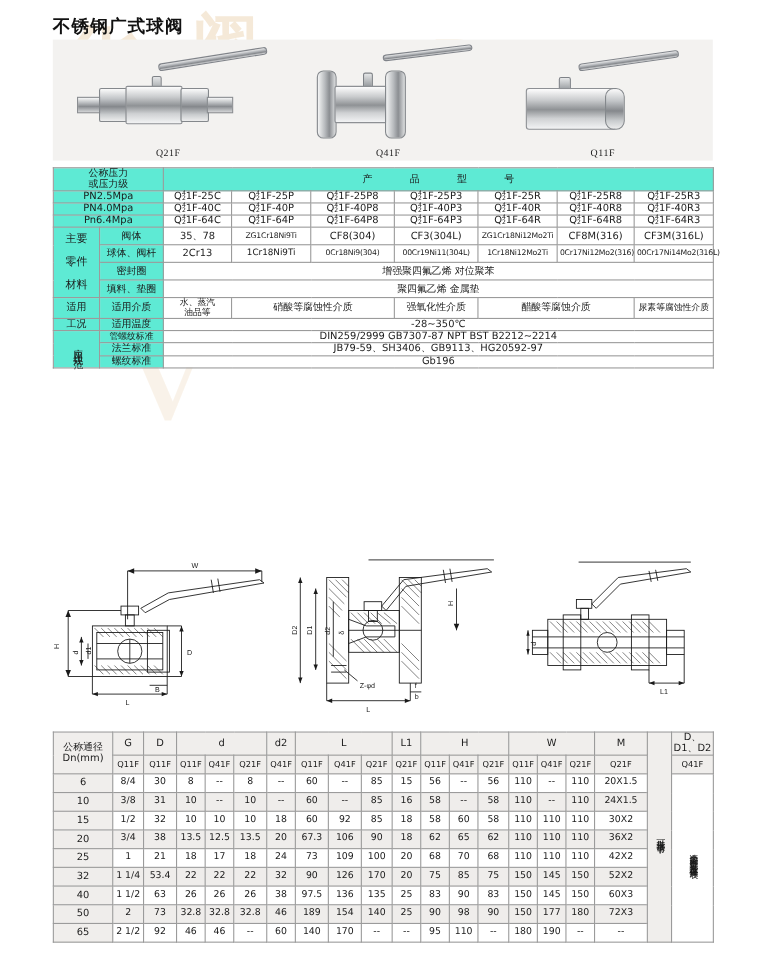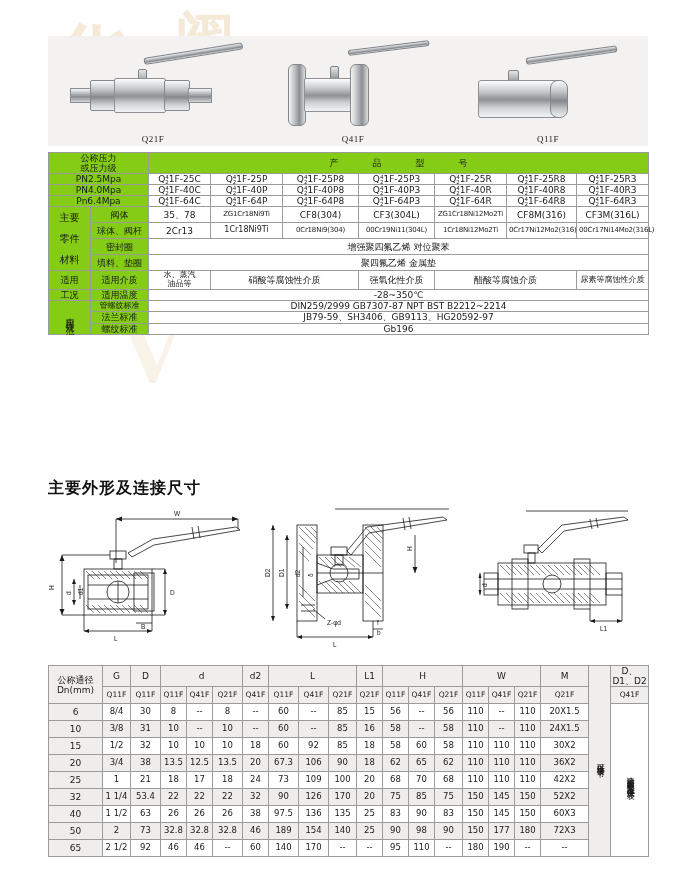--- a/index.html
+++ b/index.html
@@ -46,21 +46,21 @@
   .v-flange{position:absolute; background:linear-gradient(90deg,#f4f5f5 0%,#b7babd 40%,#8b8e92 65%,#dddfe0 100%);
             border:1px solid #84888c; border-radius:3px; }
 
   
   table.spec { position:absolute; border-collapse:collapse; table-layout:fixed; }
   table.spec td, table.spec th {
     border:1px solid #9b9b9b; padding:0 2px; text-align:center; vertical-align:middle;
     font-size:9px; line-height:1.12; font-weight:normal; background:#fff;
     font-family:"DejaVu Sans","Liberation Sans",sans-serif;
   }
-  table.spec td.lbl { background:#84cc16; }
+  table.spec td.lbl { background:#5eead4; }
   table.spec td.tiny { font-size:7px; letter-spacing:-.2px;text-align:center; }
   table.spec td.sm { font-size:8px; }
 
   #table-spec { left:48px; top:152px; width:600px; }
 
   
   .frac { display:inline-flex; flex-direction:column; justify-content:center;
           vertical-align:middle; line-height:.82; font-size:5.5px; margin:0 0px; }
   .model { white-space:nowrap; font-size:9px; }
 
@@ -92,20 +92,21 @@
   <div class="wm" style="left:175px; top:0px; font-size:60px;">阀</div>
   <div class="wm" style="left:395px; top:20px; font-size:66px;">Po</div>
   <div class="wm" style="left:560px; top:50px; font-size:58px;">阀</div>
   <div class="wm" style="left:120px; top:300px; font-size:90px; opacity:.22;">V</div>
   <div class="wm" style="left:460px; top:250px; font-size:80px; opacity:.22;">a</div>
   <div class="wm" style="left:95px; top:540px; font-size:110px; opacity:.20;">V</div>
   <div class="wm" style="left:330px; top:520px; font-size:96px; opacity:.20;">a</div>
   <div class="wm" style="left:520px; top:700px; font-size:86px; opacity:.20;">o</div>
   <div class="wm" style="left:150px; top:760px; font-size:76px; opacity:.20;">y</div>
 
+  <div class="h-title" id="title-main">不锈钢广式球阀</div>
 
   <div class="photo-band">
 
     <div class="photo-cell" style="left:0px; width:210px;">
       <div class="v-lever" style="left:96px; top:22px; width:100px; height:7px; transform:rotate(-9deg); transform-origin:left center;"></div>
       <div class="v-stem" style="left:90px; top:33px; width:9px; height:16px;"></div>
       <div class="v-stub" style="left:22px; top:52px; width:22px; height:15px;"></div>
       <div class="v-nut" style="left:42px; top:44px; width:26px; height:31px;"></div>
       <div class="v-body" style="left:66px; top:42px; width:52px; height:35px;"></div>
       <div class="v-nut" style="left:116px; top:44px; width:26px; height:31px;"></div>
@@ -318,21 +319,20 @@
         <td class="lbl">法兰标准</td>
         <td colspan="7">JB79-59、SH3406、GB9113、HG20592-97</td>
       </tr>
       <tr>
         <td class="lbl">螺纹标准</td>
         <td colspan="7">Gb196</td>
       </tr>
     </tbody>
   </table>
 
-  <div class="h-title" id="title-dims">主要外形及连接尺寸</div>
 
   <div class="draw-band">
 
     <div class="dw" style="left:0px; width:215px;">
       <svg width="215" height="158" viewBox="0 0 215 158">
         <g fill="none" stroke="#1a1a1a" stroke-width="0.8">
 
           <line x1="68" y1="14" x2="190" y2="14"></line>
           <path d="M68 14 l6 -2.5 v5 z" fill="#1a1a1a" stroke="none"></path>
           <path d="M190 14 l-6 -2.5 v5 z" fill="#1a1a1a" stroke="none"></path>

